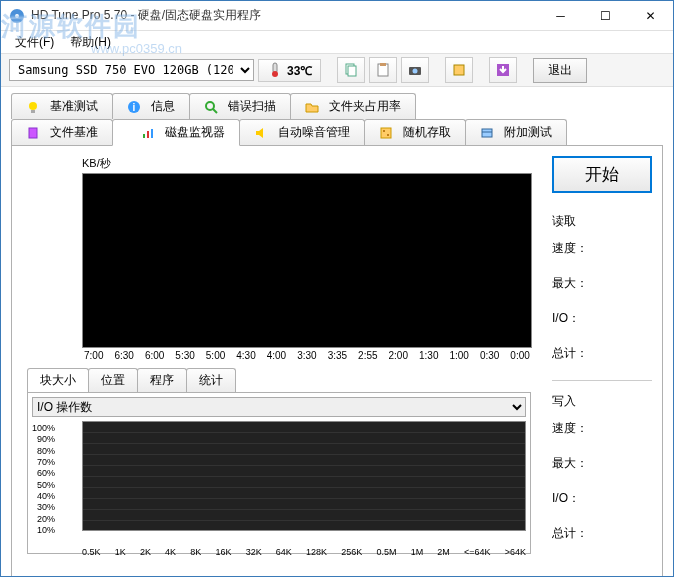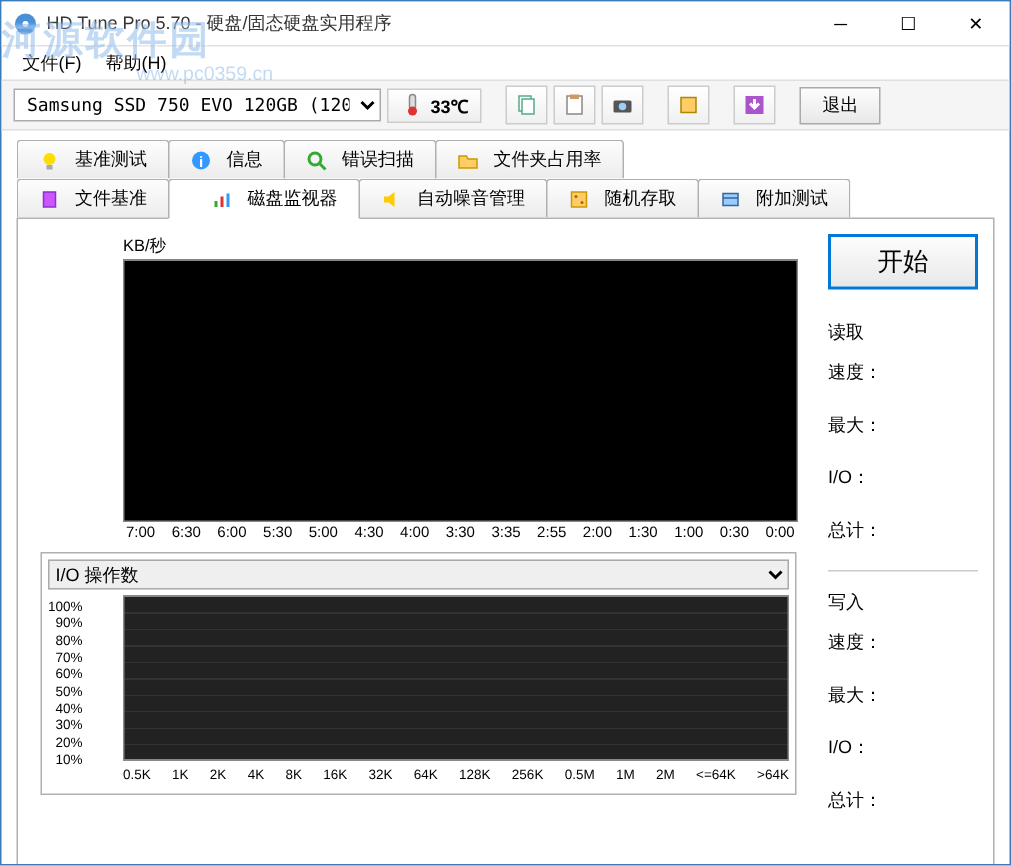--- a/index.html
+++ b/index.html
@@ -47,21 +47,21 @@
 .subtabs-wrap { position: absolute; left: 15px; top: 222px; width: 504px; }
 .subtabs { display: flex; font-size: 12px; }
 .subtab { padding: 3px 12px; border: 1px solid #b0b0b0; border-bottom: none; background: linear-gradient(#fdfdfd,#ececec); border-radius: 3px 3px 0 0; margin-right: -1px; cursor: pointer; }
 .subtab.active { background: #fff; position: relative; z-index: 2; }
 .subpanel { border: 1px solid #b0b0b0; padding: 4px; background: #fff; }
 .io-select { width: 100%; height: 20px; font-size: 12px; border: 1px solid #aaa; margin-bottom: 4px; }
 .bar-chart { display: flex; height: 128px; gap: 24px; }
 .bar-yaxis { display: flex; flex-direction: column; justify-content: space-between; font-size: 9px; text-align: right; padding: 2px 3px 14px 0; }
 .bar-area { flex: 1; position: relative; }
 .bar-grid { height: 110px; background: repeating-linear-gradient(to bottom, #222 0, #222 10px, #333 10px, #333 11px), repeating-linear-gradient(to right, #222 0, #222 26px, #333 26px, #333 27px); background-color:#1a1a1a; border: 1px solid #888; }
-.bar-xaxis { display: flex; justify-content: space-between; font-size: 9px; margin-top: 4px; }
+.bar-xaxis { display: flex; justify-content: space-between; font-size: 9px; margin-top: 16px; }
 
 
 .right-panel { position: absolute; right: 10px; top: 10px; width: 100px; font-size: 12px; }
 .start-btn { width: 100%; padding: 5px 0; border: 2px solid #0078d7; background: linear-gradient(#fdfdfd,#e8e8e8); cursor: pointer; font-size: 17px; margin-bottom: 20px; }
 .section-title { margin-bottom: 10px; }
 .stat-row { margin-bottom: 18px; }
 .divider { border-top: 1px solid #ccc; margin: 8px 0 12px; }
 
 
 .ico { width:16px; height:16px; }
@@ -223,20 +223,26 @@
         <span>2:55</span>
         <span>2:00</span>
         <span>1:30</span>
         <span>1:00</span>
         <span>0:30</span>
         <span>0:00</span>
       </div>
     </div>
 
     <div class="subtabs-wrap">
+      <div class="subtabs">
+        <div class="subtab active">块大小</div>
+        <div class="subtab">位置</div>
+        <div class="subtab">程序</div>
+        <div class="subtab">统计</div>
+      </div>
       <div class="subpanel">
         <select class="io-select">
           <option>I/O 操作数</option>
         </select>
         <div class="bar-chart">
           <div class="bar-yaxis">
             <span>100%</span>
             <span>90%</span>
             <span>80%</span>
             <span>70%</span>

